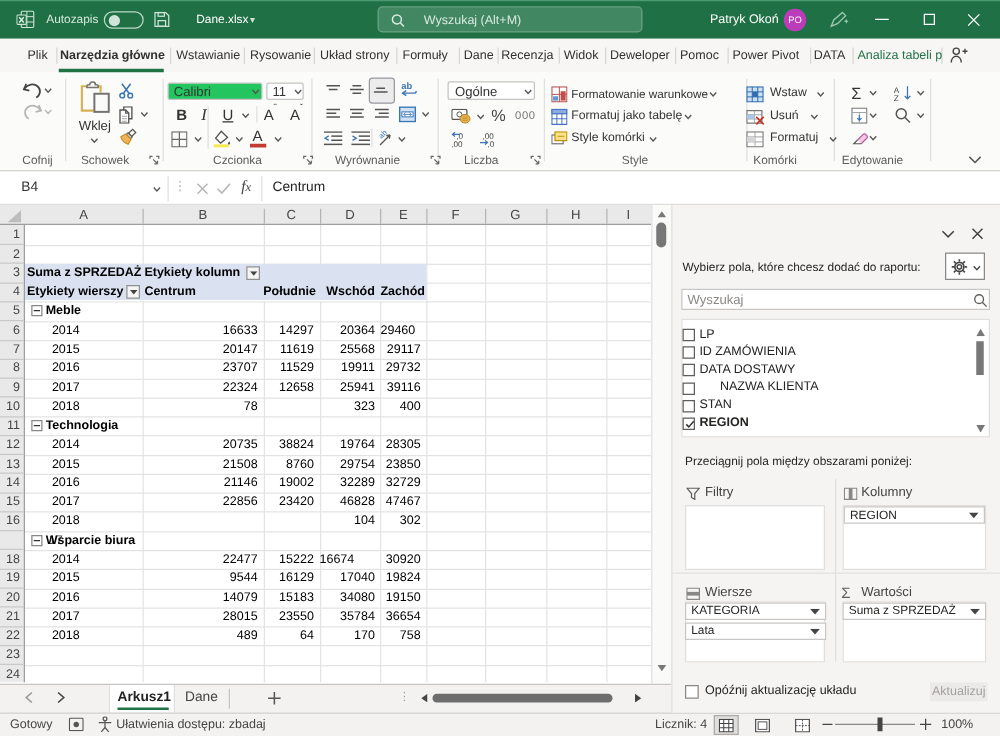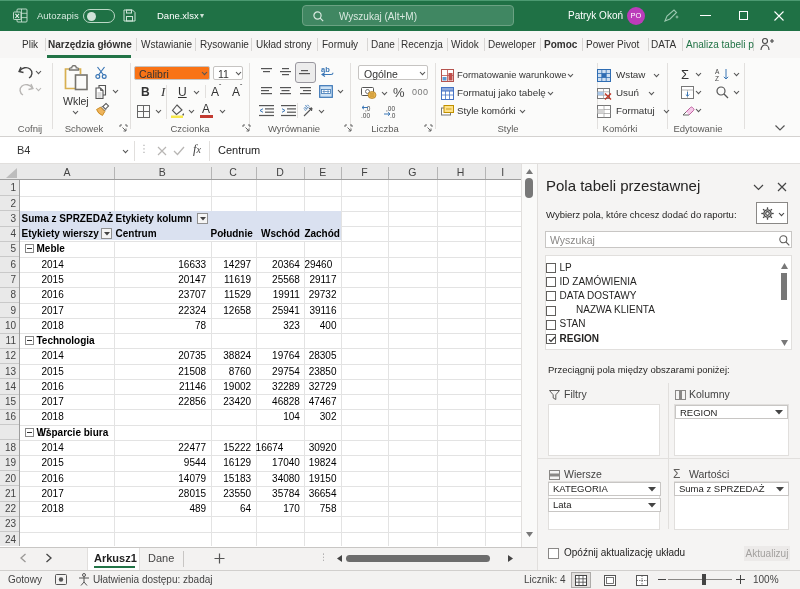--- a/index.html
+++ b/index.html
@@ -66,21 +66,21 @@
 <span class="ab" style="left:22px;top:38.5px;font-size:10px;font-weight:normal;color:#323130;white-space:nowrap;">Plik</span>
 <span class="ab" style="left:48px;top:38.5px;font-size:10px;font-weight:bold;color:#323130;white-space:nowrap;">Narzędzia główne</span>
 <span class="ab" style="left:141px;top:38.5px;font-size:10px;font-weight:normal;color:#323130;white-space:nowrap;">Wstawianie</span>
 <span class="ab" style="left:200px;top:38.5px;font-size:10px;font-weight:normal;color:#323130;white-space:nowrap;">Rysowanie</span>
 <span class="ab" style="left:256px;top:38.5px;font-size:10px;font-weight:normal;color:#323130;white-space:nowrap;">Układ strony</span>
 <span class="ab" style="left:322px;top:38.5px;font-size:10px;font-weight:normal;color:#323130;white-space:nowrap;">Formuły</span>
 <span class="ab" style="left:371px;top:38.5px;font-size:10px;font-weight:normal;color:#323130;white-space:nowrap;">Dane</span>
 <span class="ab" style="left:401px;top:38.5px;font-size:10px;font-weight:normal;color:#323130;white-space:nowrap;">Recenzja</span>
 <span class="ab" style="left:451px;top:38.5px;font-size:10px;font-weight:normal;color:#323130;white-space:nowrap;">Widok</span>
 <span class="ab" style="left:488px;top:38.5px;font-size:10px;font-weight:normal;color:#323130;white-space:nowrap;">Deweloper</span>
-<span class="ab" style="left:544px;top:38.5px;font-size:10px;font-weight:bold;color:#323130;white-space:nowrap;">Pomoc</span>
+<span class="ab" style="left:544px;top:38.5px;font-size:10px;font-weight:normal;color:#323130;white-space:nowrap;">Pomoc</span>
 <span class="ab" style="left:586px;top:38.5px;font-size:10px;font-weight:normal;color:#323130;white-space:nowrap;">Power Pivot</span>
 <span class="ab" style="left:651px;top:38.5px;font-size:10px;font-weight:normal;color:#323130;white-space:nowrap;">DATA</span>
 <span class="ab" style="left:686px;top:38.5px;font-size:10px;font-weight:normal;color:#217346;white-space:nowrap;">Analiza tabeli p</span>
 <div class="ab" style="left:47px;top:55px;width:84px;height:2.6px;background:#217346;"></div>
 <svg class="ab" style="left:760px;top:37px" width="15" height="14" viewBox="0 0 15 14">
     <circle cx="5" cy="4" r="2.5" fill="none" stroke="#444" stroke-width="1.1"></circle>
     <path d="M1 13 c0-3.2 2-5 4-5 s4 1.8 4 5" fill="none" stroke="#444" stroke-width="1.1"></path>
     <path d="M10 4 h4 M12 2 v4" stroke="#444" stroke-width="1.1"></path>
   </svg>
 <div class="ab" id="ribbon" style="left:0;top:58px;width:800px;height:79px;background:#fbfbfa;border-bottom:1px solid #d4d2d0;"></div>
@@ -162,21 +162,21 @@
 <svg class="ab" style="left:112px;top:89px" width="7" height="5" viewBox="0 0 7 5">
     <path d="M1 1 L3.5 3.7 L6 1" fill="none" stroke="#555" stroke-width="1.1"></path>
   </svg>
 <svg class="ab" style="left:94px;top:102px" width="16" height="16" viewBox="0 0 16 16">
     <g transform="rotate(45 8 8)">
       <rect x="6.2" y="0.5" width="3.6" height="4.5" fill="#fff" stroke="#555" stroke-width="1"></rect>
       <rect x="5.6" y="5" width="4.8" height="2" fill="#d0cece" stroke="#555" stroke-width="0.8"></rect>
       <path d="M5 7 h6 l1.2 4.5 q-4.2 2 -8.4 0 Z" fill="#eeb45c" stroke="#c9881b" stroke-width="0.9"></path>
     </g>
   </svg>
-<div class="ab" style="left:134px;top:66px;width:76px;height:14px;border:1px solid #c6c4c2;border-radius:2px;background:#f97316;">
+<div class="ab" style="left:134px;top:66px;width:76px;height:14px;border:1px solid #c6c4c2;border-radius:2px;background:#22c55e;">
     <span class="ab" style="left:4px;top:1px;font-size:10.5px;color:#333;">Calibri</span>
   </div>
 <svg class="ab" style="left:201px;top:71px" width="7" height="5" viewBox="0 0 7 5">
     <path d="M1 1 L3.5 3.7 L6 1" fill="none" stroke="#555" stroke-width="1.1"></path>
   </svg>
 <div class="ab" style="left:213px;top:66px;width:30px;height:14px;border:1px solid #c6c4c2;border-radius:2px;background:#fff;">
     <span class="ab" style="left:4px;top:1px;font-size:10.5px;color:#333;">11</span>
   </div>
 <svg class="ab" style="left:235px;top:71px" width="7" height="5" viewBox="0 0 7 5">
     <path d="M1 1 L3.5 3.7 L6 1" fill="none" stroke="#555" stroke-width="1.1"></path>
@@ -676,21 +676,20 @@
     <path d="M0.5 5.5 H11.5" stroke="#555" stroke-width="0.8" stroke-dasharray="1.5 1"></path>
     <path d="M6 0.5 V10.5" stroke="#555" stroke-width="0.8" stroke-dasharray="1.5 1"></path>
   </svg>
 <div class="ab" style="left:658px;top:578.5px;width:8px;height:1.4px;background:#444;"></div>
 <div class="ab" style="left:668px;top:578.8px;width:64px;height:1.2px;background:#8a8886;"></div>
 <div class="ab" style="left:702px;top:573.5px;width:4px;height:11px;background:#444;"></div>
 <div class="ab" style="left:736px;top:578.5px;width:9px;height:1.4px;background:#444;"></div>
 <div class="ab" style="left:739.8px;top:574.7px;width:1.4px;height:9px;background:#444;"></div>
 <span class="ab" style="left:753px;top:574px;font-size:10px;color:#444;">100%</span>
 <div class="ab" style="left:537px;top:164px;width:263px;height:406px;background:#f5f4f3;border-left:1px solid #e1dfdd;">
-<span class="ab" style="left:8px;top:13px;font-size:15px;color:#252423;">Pola tabeli przestawnej</span>
 <svg class="ab" style="left:215px;top:20px" width="11" height="7" viewBox="0 0 11 7">
       <path d="M1 1 L5.5 5.5 L10 1" fill="none" stroke="#444" stroke-width="1.2"></path>
     </svg>
 <svg class="ab" style="left:239px;top:18px" width="10" height="10" viewBox="0 0 10 10">
       <path d="M1 1 L9 9 M9 1 L1 9" stroke="#444" stroke-width="1.2"></path>
     </svg>
 <span class="ab" style="left:8px;top:45px;font-size:9.5px;color:#252423;">Wybierz pola, które chcesz dodać do raportu:</span>
 <div class="ab" style="left:218px;top:38px;width:32px;height:22px;background:#fff;border:1px solid #8a8886;"></div>
 <svg class="ab" style="left:223px;top:43px" width="13" height="13" viewBox="0 0 13 13">
       <circle cx="6.5" cy="6.5" r="1.8" fill="none" stroke="#444" stroke-width="1.2"></circle>

